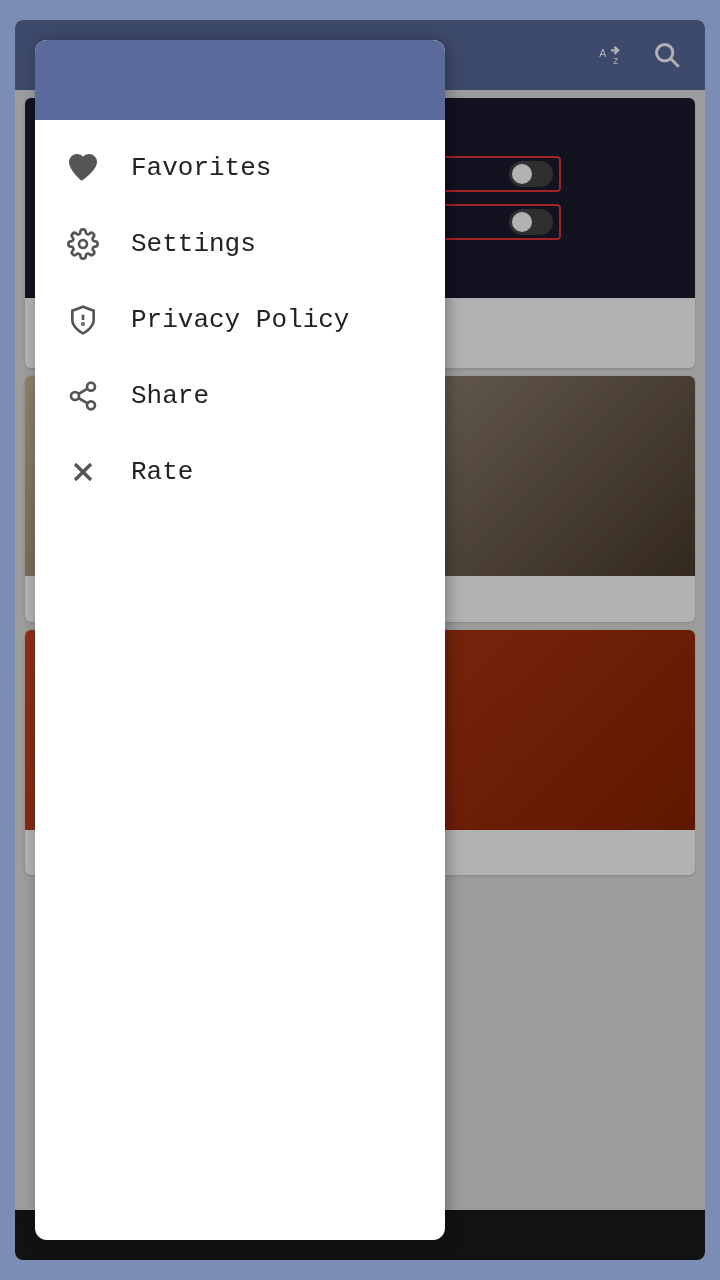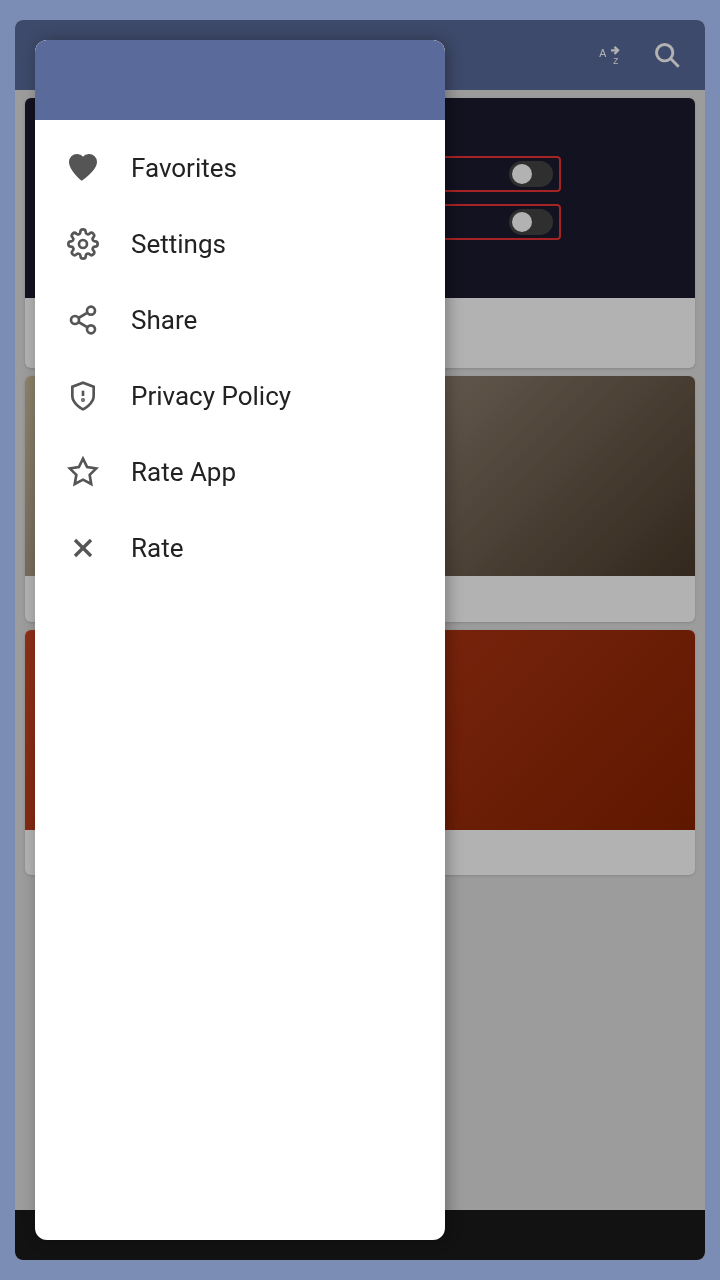--- a/index.html
+++ b/index.html
@@ -186,20 +186,21 @@
     .drawer-menu {
       padding: 10px 0;
     }
 
     .menu-item {
       display: flex;
       align-items: center;
       padding: 18px 28px;
       cursor: pointer;
       gap: 28px;
+      font-family: Liberation Mono, monospace;
     }
 
     .menu-icon {
       width: 40px;
       height: 40px;
       display: flex;
       align-items: center;
       justify-content: center;
       color: #555;
       flex-shrink: 0;
@@ -322,49 +323,41 @@
             <circle cx="12" cy="12" r="3"></circle>
             <path d="M19.4 15a1.65 1.65 0 0 0 .33 1.82l.06.06a2 2 0 0 1-2.83 2.83l-.06-.06a1.65 1.65 0 0 0-1.82-.33 1.65 1.65 0 0 0-1 1.51V21a2 2 0 0 1-4 0v-.09A1.65 1.65 0 0 0 9 19.4a1.65 1.65 0 0 0-1.82.33l-.06.06a2 2 0 0 1-2.83-2.83l.06-.06A1.65 1.65 0 0 0 4.68 15a1.65 1.65 0 0 0-1.51-1H3a2 2 0 0 1 0-4h.09A1.65 1.65 0 0 0 4.6 9a1.65 1.65 0 0 0-.33-1.82l-.06-.06a2 2 0 0 1 2.83-2.83l.06.06A1.65 1.65 0 0 0 9 4.68a1.65 1.65 0 0 0 1-1.51V3a2 2 0 0 1 4 0v.09a1.65 1.65 0 0 0 1 1.51 1.65 1.65 0 0 0 1.82-.33l.06-.06a2 2 0 0 1 2.83 2.83l-.06.06A1.65 1.65 0 0 0 19.4 9a1.65 1.65 0 0 0 1.51 1H21a2 2 0 0 1 0 4h-.09a1.65 1.65 0 0 0-1.51 1z"></path>
           </svg>
         </div>
         <span class="menu-label">Settings</span>
       </div>
 
       <div class="menu-item">
         <div class="menu-icon">
           <svg viewBox="0 0 24 24" fill="none" stroke="#555" stroke-width="2">
+            <path d="M12 22s8-4 8-10V5l-8-3-8 3v7c0 6 8 10 8 10z"></path>
+            <line x1="12" y1="8" x2="12" y2="12"></line>
+            <circle cx="12" cy="15" r="0.5" fill="#555"></circle>
+          </svg>
+        </div>
+        <span class="menu-label">Privacy Policy</span>
+      </div>
+
+      <div class="menu-item">
+        <div class="menu-icon">
+          <svg viewBox="0 0 24 24" fill="none" stroke="#555" stroke-width="2">
             <circle cx="18" cy="5" r="3"></circle>
             <circle cx="6" cy="12" r="3"></circle>
             <circle cx="18" cy="19" r="3"></circle>
             <line x1="8.59" y1="13.51" x2="15.42" y2="17.49"></line>
             <line x1="15.41" y1="6.51" x2="8.59" y2="10.49"></line>
           </svg>
         </div>
         <span class="menu-label">Share</span>
       </div>
 
-      <div class="menu-item">
-        <div class="menu-icon">
-          <svg viewBox="0 0 24 24" fill="none" stroke="#555" stroke-width="2">
-            <path d="M12 22s8-4 8-10V5l-8-3-8 3v7c0 6 8 10 8 10z"></path>
-            <line x1="12" y1="8" x2="12" y2="12"></line>
-            <circle cx="12" cy="15" r="0.5" fill="#555"></circle>
-          </svg>
-        </div>
-        <span class="menu-label">Privacy Policy</span>
-      </div>
-
-      <div class="menu-item">
-        <div class="menu-icon">
-          <svg viewBox="0 0 24 24" fill="none" stroke="#555" stroke-width="2">
-            <polygon points="12 2 15.09 8.26 22 9.27 17 14.14 18.18 21.02 12 17.77 5.82 21.02 7 14.14 2 9.27 8.91 8.26 12 2"></polygon>
-          </svg>
-        </div>
-        <span class="menu-label">Rate App</span>
-      </div>
 
 
       <div class="menu-item">
         <div class="menu-icon">
           <svg viewBox="0 0 24 24" fill="none" stroke="#555" stroke-width="2.5">
             <line x1="18" y1="6" x2="6" y2="18"></line>
             <line x1="6" y1="6" x2="18" y2="18"></line>
           </svg>
         </div>
         <span class="menu-label">Rate</span>

